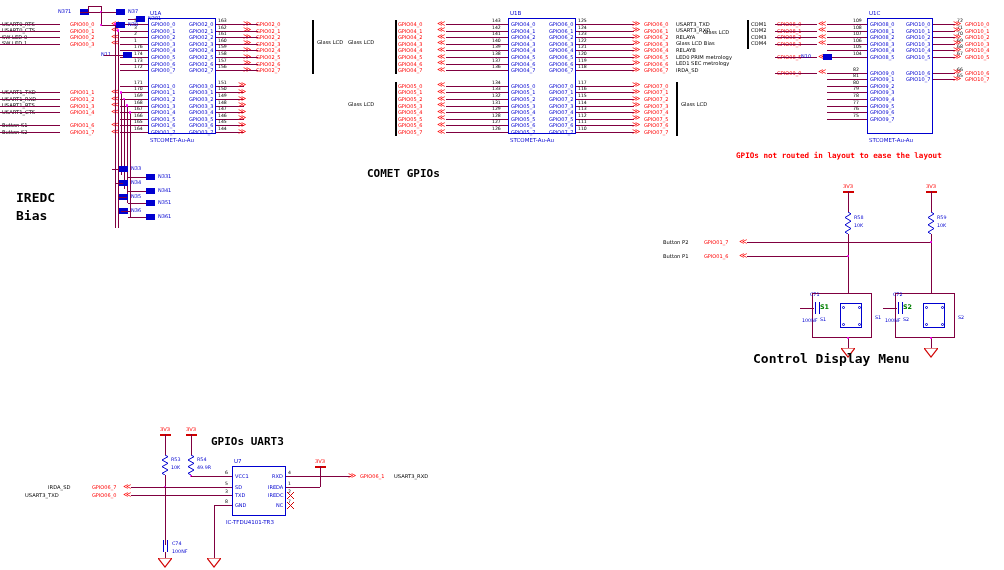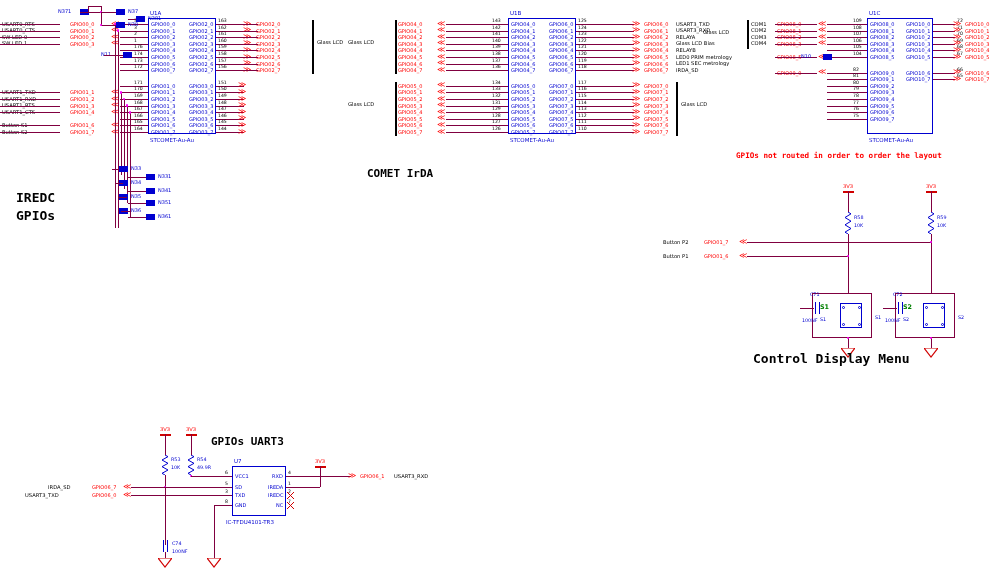--- a/index.html
+++ b/index.html
@@ -738,20 +738,20 @@
       </svg>
       <div class="wire" style="left: 214px; top: 505px; width: 1px; height: 53px; background: rgb(128, 0, 64);"></div>
       <div class="wire" style="left: 214px; top: 505px; width: 18px; height: 1px; background: rgb(128, 0, 64);"></div>
       <svg width="14" height="10" style="position: absolute; left: 207px; top: 558px;">
         <polygon points="0,0 14,0 7,9" fill="none" stroke="#d00000" stroke-width="1.2"></polygon>
       </svg>
     </div>
 
   <div id="titles-region">
       <div class="title" style="left: 16px; top: 190px; font-size: 13px;">IREDC</div>
-      <div class="title" style="left: 16px; top: 208px; font-size: 13px;">GPIOs</div>
-      <div class="title" style="left: 367px; top: 167px; font-size: 11px;">COMET IrDA</div>
+      <div class="title" style="left: 16px; top: 208px; font-size: 13px;">Bias</div>
+      <div class="title" style="left: 367px; top: 167px; font-size: 11px;">COMET GPIOs</div>
       <div class="title" style="left: 753px; top: 351px; font-size: 13px;">Control Display Menu</div>
       <div class="title" style="left: 211px; top: 435px; font-size: 11px;">GPIOs UART3</div>
-      <div class="warn" style="left: 736px; top: 151px;">GPIOs not routed in order to order the layout</div>
+      <div class="warn" style="left: 736px; top: 151px;">GPIOs not routed in layout to ease the layout</div>
     </div>
 
 </div>
 
 </body></html>

